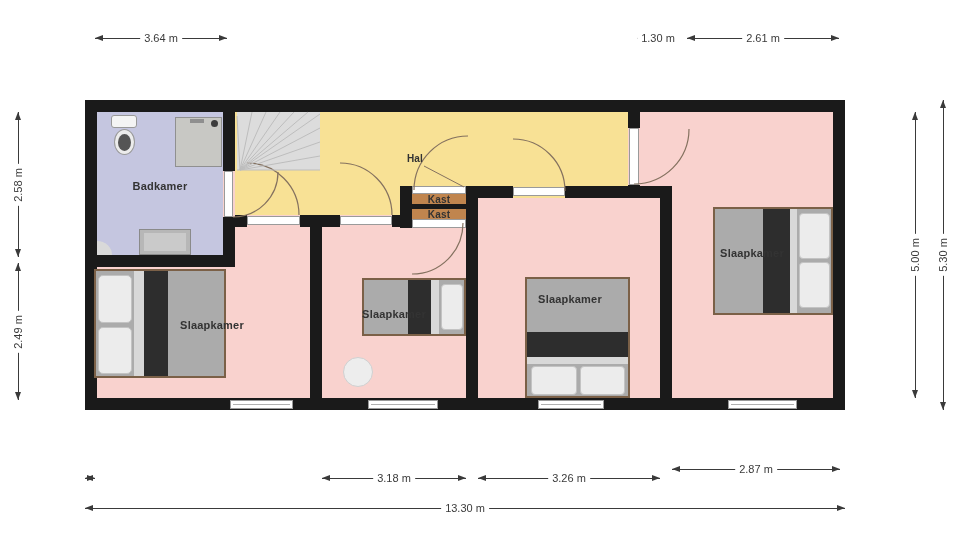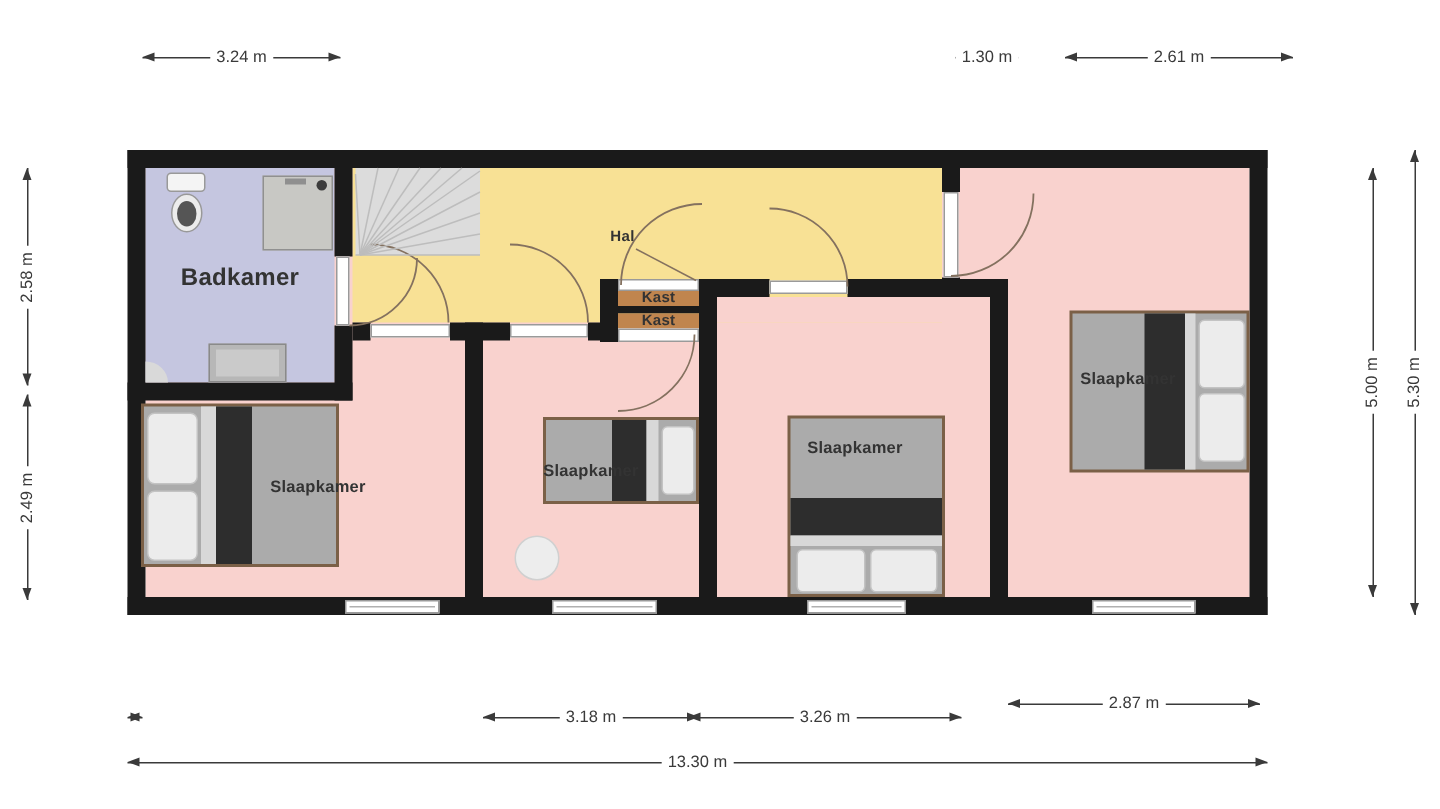--- a/index.html
+++ b/index.html
@@ -101,41 +101,41 @@
       <div class="prect" style="left: 527px; top: 357px; width: 101px; height: 7px; background: rgb(216, 216, 216);"></div>
       <div class="prect" style="left: 531px; top: 366px; width: 46px; height: 29px; background: rgb(236, 236, 236); border: 1px solid rgb(195, 195, 195); border-radius: 4px;"></div>
       <div class="prect" style="left: 580px; top: 366px; width: 45px; height: 29px; background: rgb(236, 236, 236); border: 1px solid rgb(195, 195, 195); border-radius: 4px;"></div>
       <div class="prect" style="left: 713px; top: 207px; width: 120px; height: 108px; background: rgb(123, 96, 71);"></div>
       <div class="prect" style="left: 715px; top: 209px; width: 116px; height: 104px; background: rgb(171, 171, 171);"></div>
       <div class="prect" style="left: 763px; top: 209px; width: 27px; height: 104px; background: rgb(45, 45, 45);"></div>
       <div class="prect" style="left: 790px; top: 209px; width: 7px; height: 104px; background: rgb(216, 216, 216);"></div>
       <div class="prect" style="left: 799px; top: 213px; width: 31px; height: 46px; background: rgb(236, 236, 236); border: 1px solid rgb(195, 195, 195); border-radius: 4px;"></div>
       <div class="prect" style="left: 799px; top: 262px; width: 31px; height: 46px; background: rgb(236, 236, 236); border: 1px solid rgb(195, 195, 195); border-radius: 4px;"></div>
       <div class="prect" style="left: 343px; top: 357px; width: 30px; height: 30px; background: rgb(237, 237, 237); border: 1px solid rgb(208, 208, 208); border-radius: 50%;"></div>
-      <div class="plabel" style="left: 160px; top: 186px; font-size: 16px;">Badkamer</div>
+      <div class="plabel" style="left: 160px; top: 186px; font-size: 11px;">Badkamer</div>
       <div class="plabel" style="left: 415px; top: 158px; font-size: 10px;">Hal</div>
       <div class="plabel" style="left: 439px; top: 199px; font-size: 10px;">Kast</div>
       <div class="plabel" style="left: 439px; top: 214px; font-size: 10px;">Kast</div>
       <div class="plabel" style="left: 212px; top: 325px; font-size: 11px;">Slaapkamer</div>
       <div class="plabel" style="left: 394px; top: 314px; font-size: 11px;">Slaapkamer</div>
       <div class="plabel" style="left: 570px; top: 299px; font-size: 11px;">Slaapkamer</div>
       <div class="plabel" style="left: 752px; top: 253px; font-size: 11px;">Slaapkamer</div>
       <div class="dim dim-h" style="left: 95px; top: 33px; width: 132px; height: 10px;">
         <span class="line"></span>
         <span class="ah a1"></span>
         <span class="ah a2"></span>
-        <span class="lbl">3.24 m</span>
+        <span class="lbl">3.64 m</span>
       </div>
       <div class="dim dim-h" style="left: 637px; top: 33px; width: 42px; height: 10px;">
         <span class="line"></span>
         <span class="ah a1"></span>
         <span class="ah a2"></span>
         <span class="lbl">1.30 m</span>
       </div>
-      <div class="dim dim-h" style="left: 710px; top: 33px; width: 152px; height: 10px;">
+      <div class="dim dim-h" style="left: 687px; top: 33px; width: 152px; height: 10px;">
         <span class="line"></span>
         <span class="ah a1"></span>
         <span class="ah a2"></span>
         <span class="lbl">2.61 m</span>
       </div>
       <div class="dim dim-v" style="left: 13px; top: 112px; width: 10px; height: 145px;">
         <span class="line"></span>
         <span class="ah a1"></span>
         <span class="ah a2"></span>
         <span class="lbl">2.58 m</span>
@@ -162,21 +162,21 @@
         <span class="line"></span>
         <span class="ah a1"></span>
         <span class="ah a2"></span>
       </div>
       <div class="dim dim-h" style="left: 322px; top: 473px; width: 144px; height: 10px;">
         <span class="line"></span>
         <span class="ah a1"></span>
         <span class="ah a2"></span>
         <span class="lbl">3.18 m</span>
       </div>
-      <div class="dim dim-h" style="left: 459px; top: 473px; width: 182px; height: 10px; text-align: center;">
+      <div class="dim dim-h" style="left: 478px; top: 473px; width: 182px; height: 10px; text-align: center;">
         <span class="line"></span>
         <span class="ah a1"></span>
         <span class="ah a2"></span>
         <span class="lbl">3.26 m</span>
       </div>
       <div class="dim dim-h" style="left: 672px; top: 464px; width: 168px; height: 10px;">
         <span class="line"></span>
         <span class="ah a1"></span>
         <span class="ah a2"></span>
         <span class="lbl">2.87 m</span>

